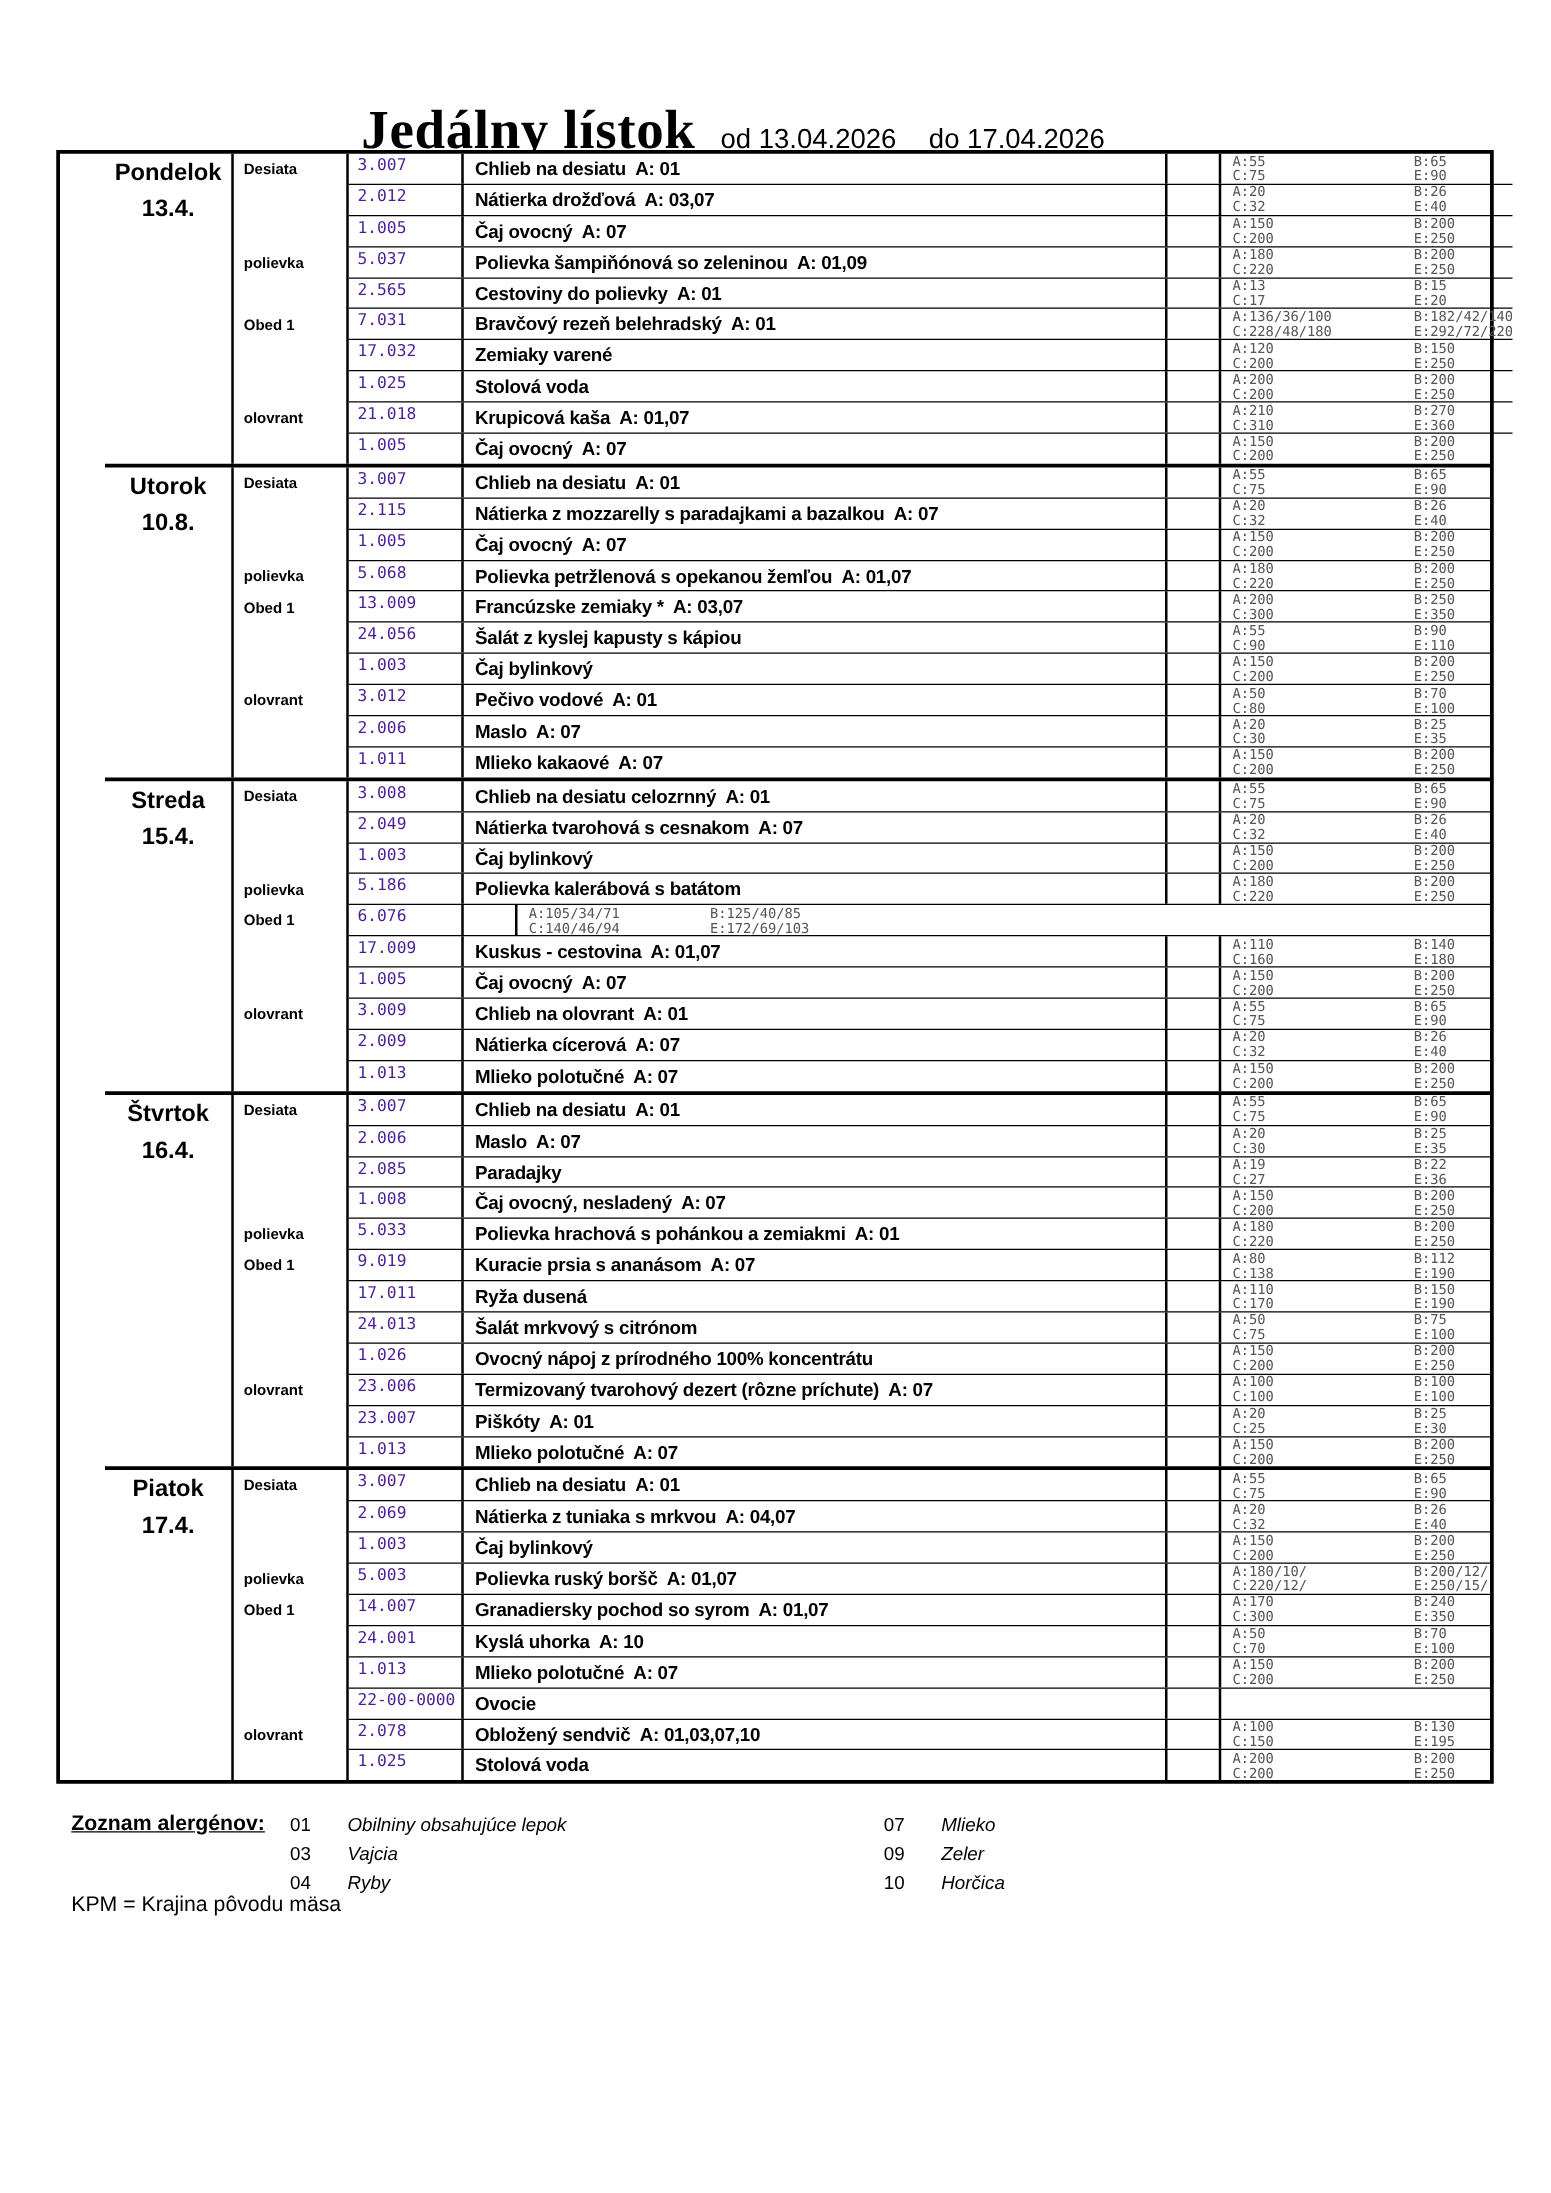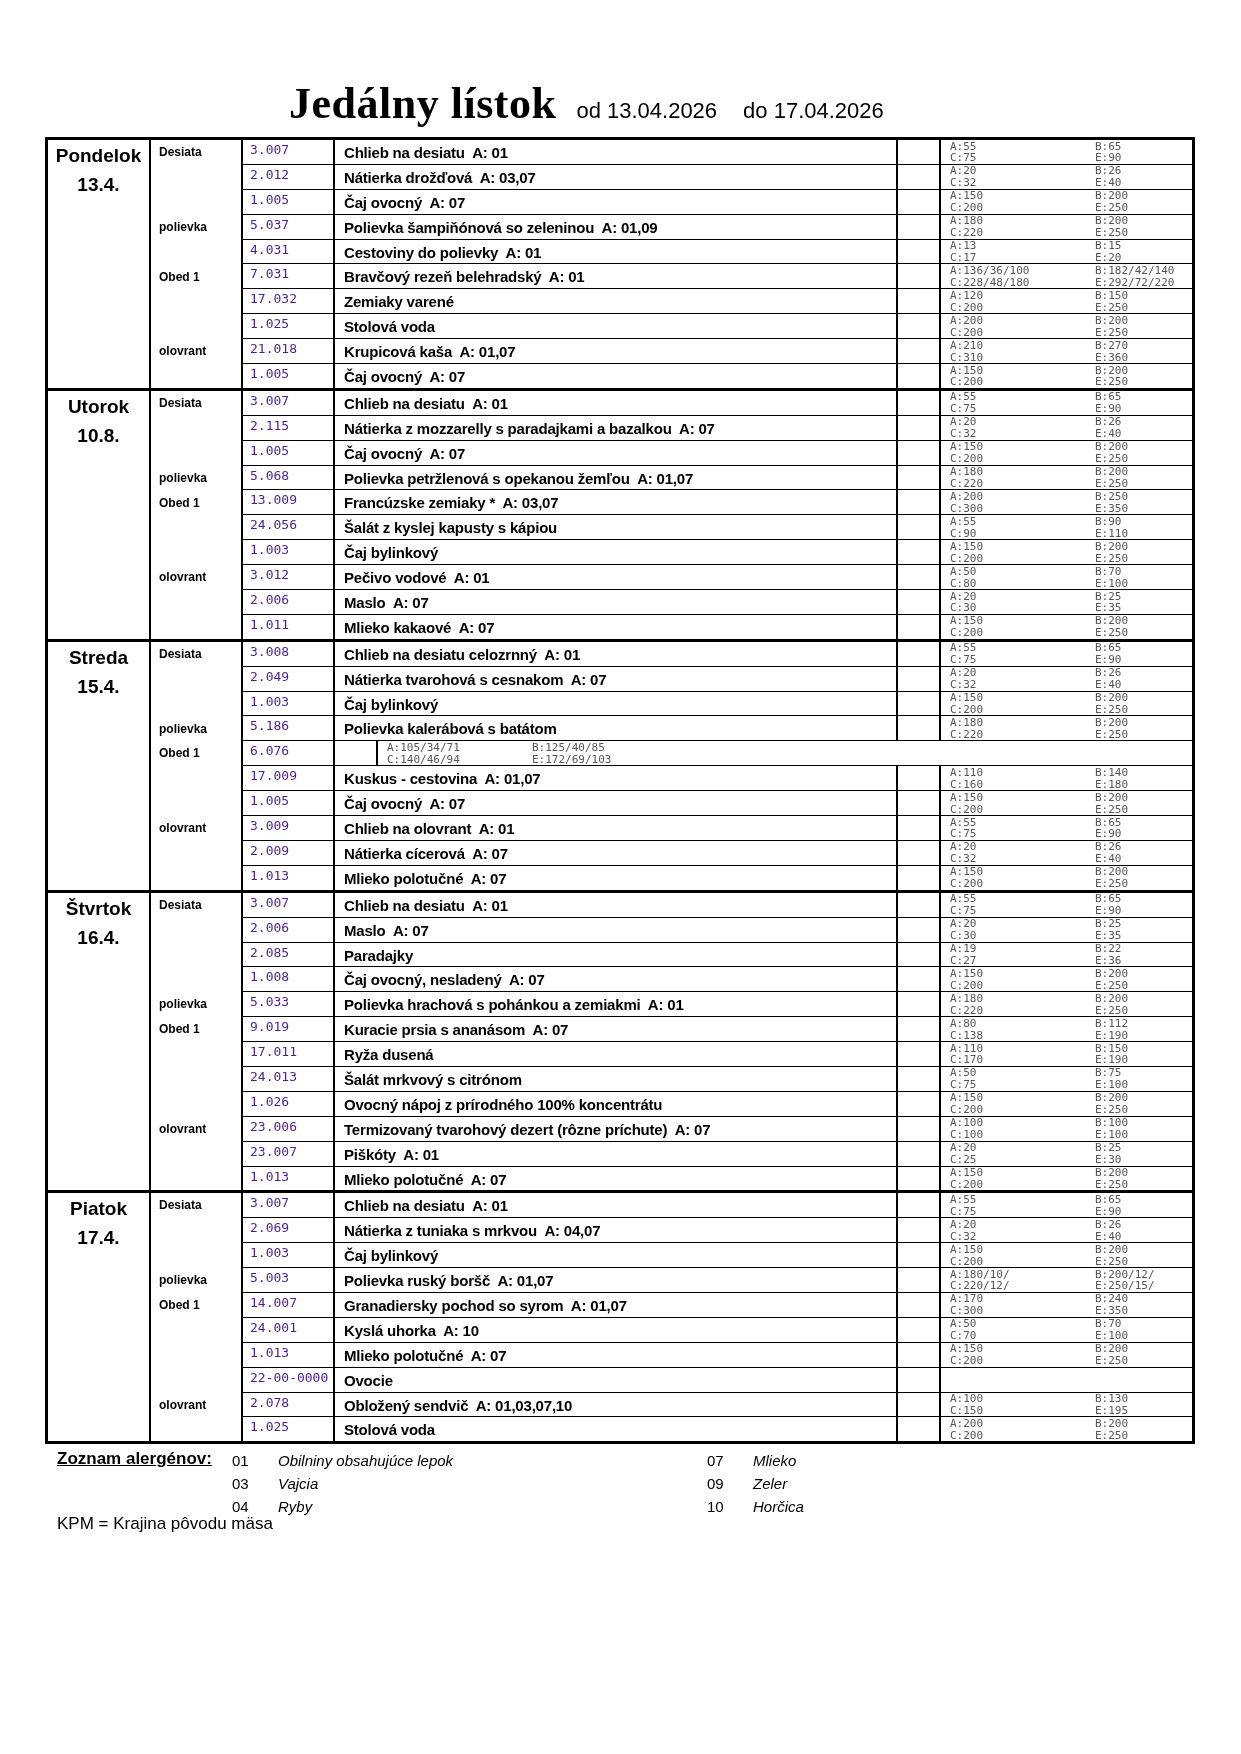--- a/index.html
+++ b/index.html
@@ -13,22 +13,22 @@
   .title-wrap{position:absolute;top:78px;left:253px;display:flex;align-items:baseline;white-space:nowrap;margin-left:36px;}
   .main-title{
     font-family:"Liberation Serif","DejaVu Serif",serif;
     font-size:44px;font-weight:bold;margin:0;letter-spacing:0.5px;
   }
   .date-from{font-size:22px;margin-left:20px;}
   .date-to{font-size:22px;margin-left:26px;}
 
   
   .menu-table{
-    position:absolute;left:45px;top:137px;width:1150px;
-    border:3px solid #000;background:#fff;
+    position:absolute;left:45px;top:120px;width:1150px;
+    border:3px solid #000;background:#fff;padding-left:36px;
   }
   .day-block{display:flex;border-bottom:3px solid #000;}
   .day-block:last-child{border-bottom:none;}
 
   .day-cell{
     width:103px;flex:0 0 103px;border-right:2px solid #000;
     text-align:center;padding-top:5px;
   }
   .day-name{font-size:19px;font-weight:bold;line-height:22px;}
   .day-date{font-size:19px;font-weight:bold;line-height:22px;margin-top:7px;}
@@ -139,21 +139,21 @@
           <div class="dish-name">Polievka šampiňónová so zeleninou  A: 01,09</div>
           <div class="kpm-cell"></div>
           <div class="portion-values">
             <span class="val">A:180</span>
             <span class="val">B:200</span>
             <span class="val">C:220</span>
             <span class="val">E:250</span>
           </div>
         </div>
         <div class="menu-row">
-          <div class="dish-code">4.031</div>
+          <div class="dish-code">2.565</div>
           <div class="dish-name">Cestoviny do polievky  A: 01</div>
           <div class="kpm-cell"></div>
           <div class="portion-values">
             <span class="val">A:13</span>
             <span class="val">B:15</span>
             <span class="val">C:17</span>
             <span class="val">E:20</span>
           </div>
         </div>
         <div class="menu-row">

